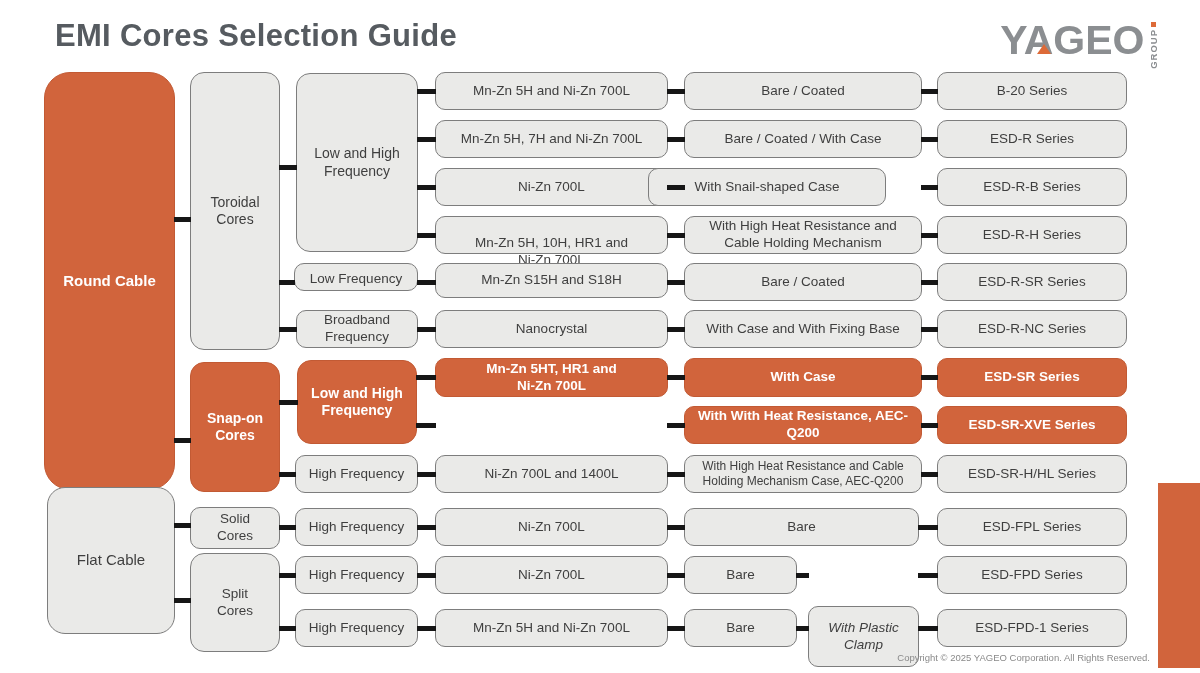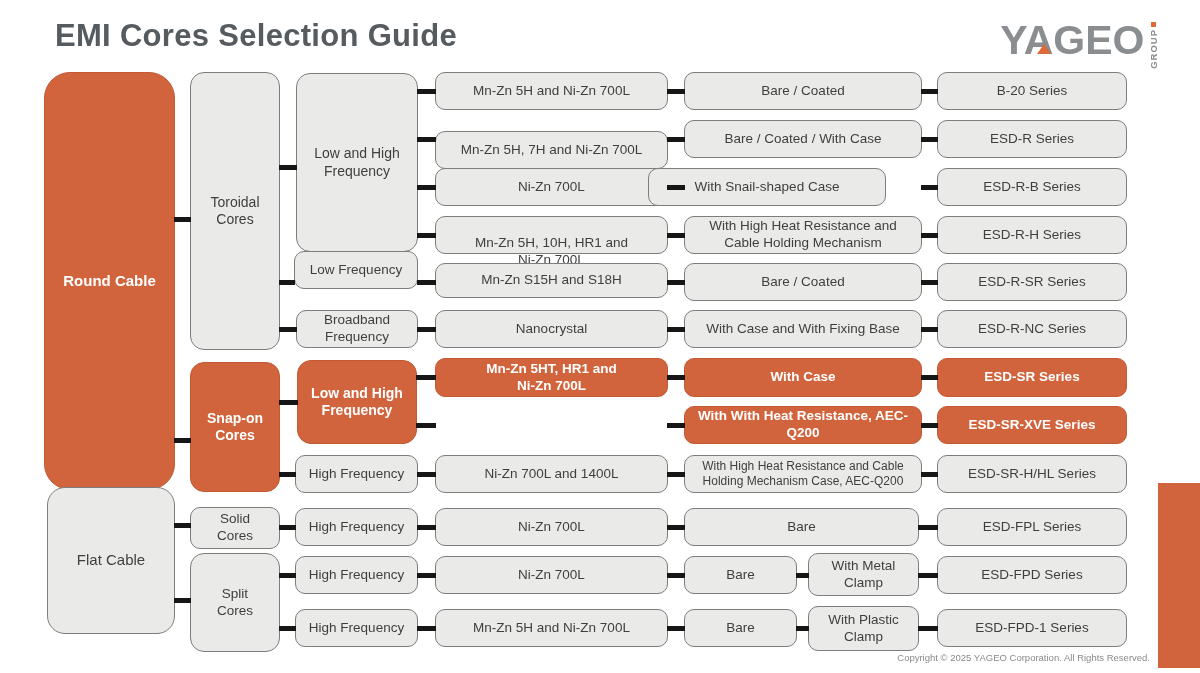--- a/index.html
+++ b/index.html
@@ -81,21 +81,21 @@
   <div class="box gray r10" style="left:190px;top:507px;width:90px;height:42px;">
       <span class="inner" style="max-width:45px;">Solid Cores</span>
     </div>
   <div class="box gray r14" style="left:190px;top:553px;width:90px;height:99px;">
       <span class="inner" style="max-width:45px;text-align:center;">Split Cores</span>
     </div>
 
   <div class="box gray r14 f14" style="left:296px;top:73px;width:122px;height:179px;">
       <span class="inner">Low and High Frequency</span>
     </div>
-  <div class="box gray r10" style="left:294px;top:251px;width:124px;height:38px;">
+  <div class="box gray r10" style="left:294px;top:263px;width:124px;height:28px;align-items:flex-end;">
       <span class="inner">Low Frequency</span>
     </div>
   <div class="box gray r10" style="left:296px;top:310px;width:122px;height:38px;">
       <span class="inner" style="max-width:90px;">Broadband Frequency</span>
     </div>
   <div class="box orange r14 f14" style="left:297px;top:360px;width:120px;height:84px;">
       <span class="inner">Low and High Frequency</span>
     </div>
   <div class="box gray r10" style="left:295px;top:455px;width:123px;height:38px;">
       <span class="inner">High Frequency</span>
@@ -106,21 +106,21 @@
   <div class="box gray r10" style="left:295px;top:556px;width:123px;height:38px;">
       <span class="inner">High Frequency</span>
     </div>
   <div class="box gray r10" style="left:295px;top:609px;width:123px;height:38px;">
       <span class="inner">High Frequency</span>
     </div>
 
   <div class="box gray r10" style="left:435px;top:72px;width:233px;height:38px;">
       <span class="inner">Mn-Zn 5H and Ni-Zn 700L</span>
     </div>
-  <div class="box gray r10" style="left:435px;top:120px;width:233px;height:38px;margin-top:11px;">
+  <div class="box gray r10" style="left:435px;top:120px;width:233px;height:38px;">
       <span class="inner">Mn-Zn 5H, 7H and Ni-Zn 700L</span>
     </div>
   <div class="box gray r10" style="left:435px;top:168px;width:233px;height:38px;">
       <span class="inner">Ni-Zn 700L</span>
     </div>
   <div class="box gray r10" style="left:435px;top:216px;width:233px;height:38px;">
       <span class="inner" style="max-width:160px;margin-top:34px;">Mn-Zn 5H, 10H, HR1 and Ni-Zn 700L</span>
     </div>
   <div class="box gray r10" style="left:435px;top:263px;width:233px;height:35px;">
       <span class="inner">Mn-Zn S15H and S18H</span>
@@ -170,27 +170,24 @@
     </div>
   <div class="box gray r10 f12" style="left:684px;top:455px;width:238px;height:38px;">
       <span class="inner">With High Heat Resistance and Cable Holding Mechanism Case, AEC-Q200</span>
     </div>
   <div class="box gray r10" style="left:684px;top:508px;width:235px;height:38px;">
       <span class="inner">Bare</span>
     </div>
   <div class="box gray r10" style="left:684px;top:556px;width:113px;height:38px;">
       <span class="inner">Bare</span>
     </div>
-  <div class="box gray r10" style="left:808px;top:553px;width:111px;height:43px;">
-      <span class="inner" style="max-width:80px;">With Metal Clamp</span>
-    </div>
   <div class="box gray r10" style="left:684px;top:609px;width:113px;height:38px;">
       <span class="inner">Bare</span>
     </div>
-  <div class="box gray r10" style="left:808px;top:606px;width:111px;height:45px;">
+  <div class="box gray r10" style="left:808px;top:606px;width:111px;height:61px;font-style:italic;">
       <span class="inner" style="max-width:80px;">With Plastic Clamp</span>
     </div>
 
   <div class="box gray r10" style="left:937px;top:72px;width:190px;height:38px;">
       <span class="inner">B-20 Series</span>
     </div>
   <div class="box gray r10" style="left:937px;top:120px;width:190px;height:38px;">
       <span class="inner">ESD-R Series</span>
     </div>
   <div class="box gray r10" style="left:937px;top:168px;width:190px;height:38px;">

